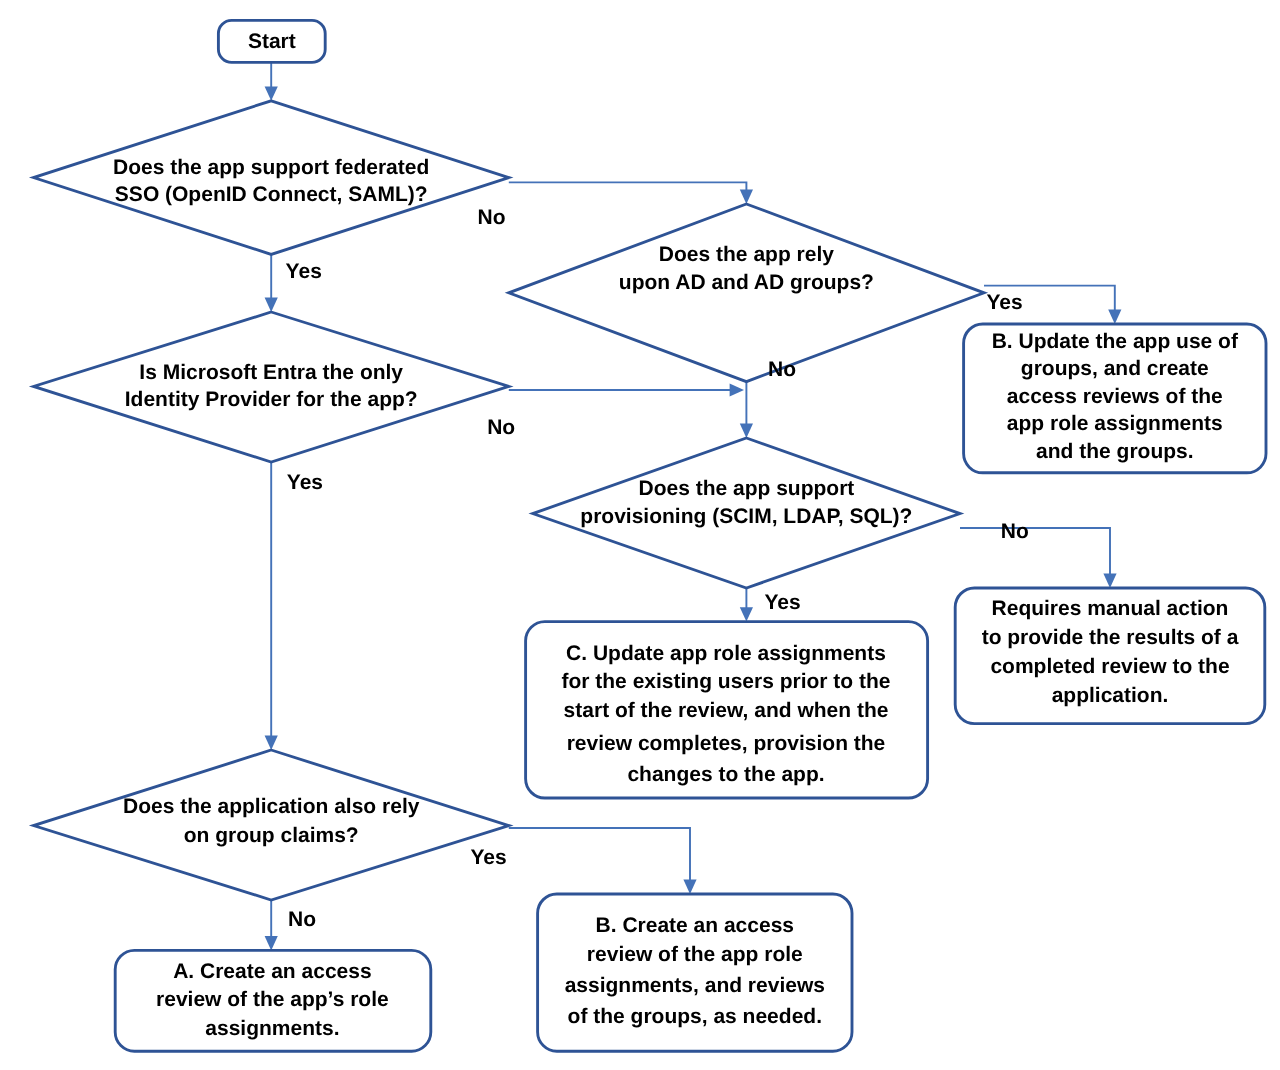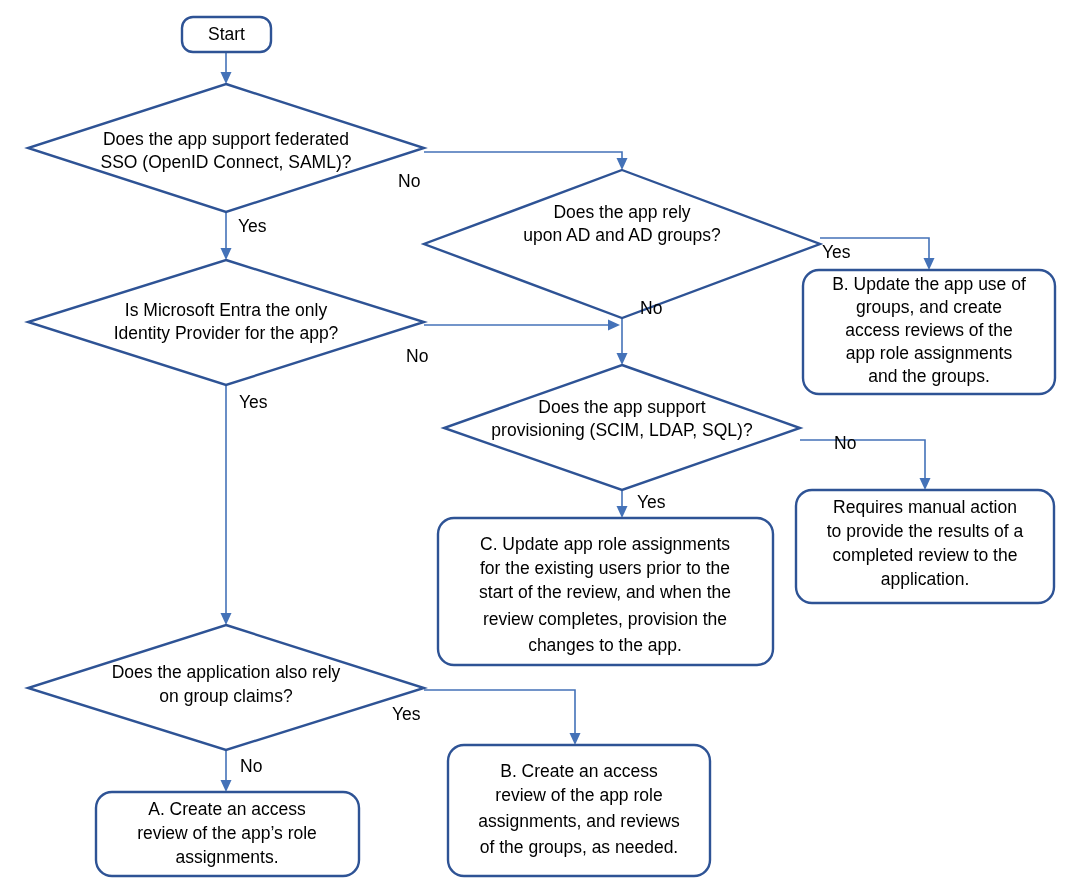--- a/index.html
+++ b/index.html
@@ -10,20 +10,21 @@
   body {
     width: 1067px;
     height: 892px;
     font-family: "Liberation Sans", sans-serif;
     overflow: hidden;
   }
   #flowchart-root {
     position: relative;
     width: 1067px;
     height: 691px;
+    font-weight: bold;
   }
   svg#chart {
     display: block;
     width: 1067px;
     height: 892px;
   }
   .shape-outline {
     fill: #ffffff;
     stroke: #2e5395;
     stroke-width: 2.4;

